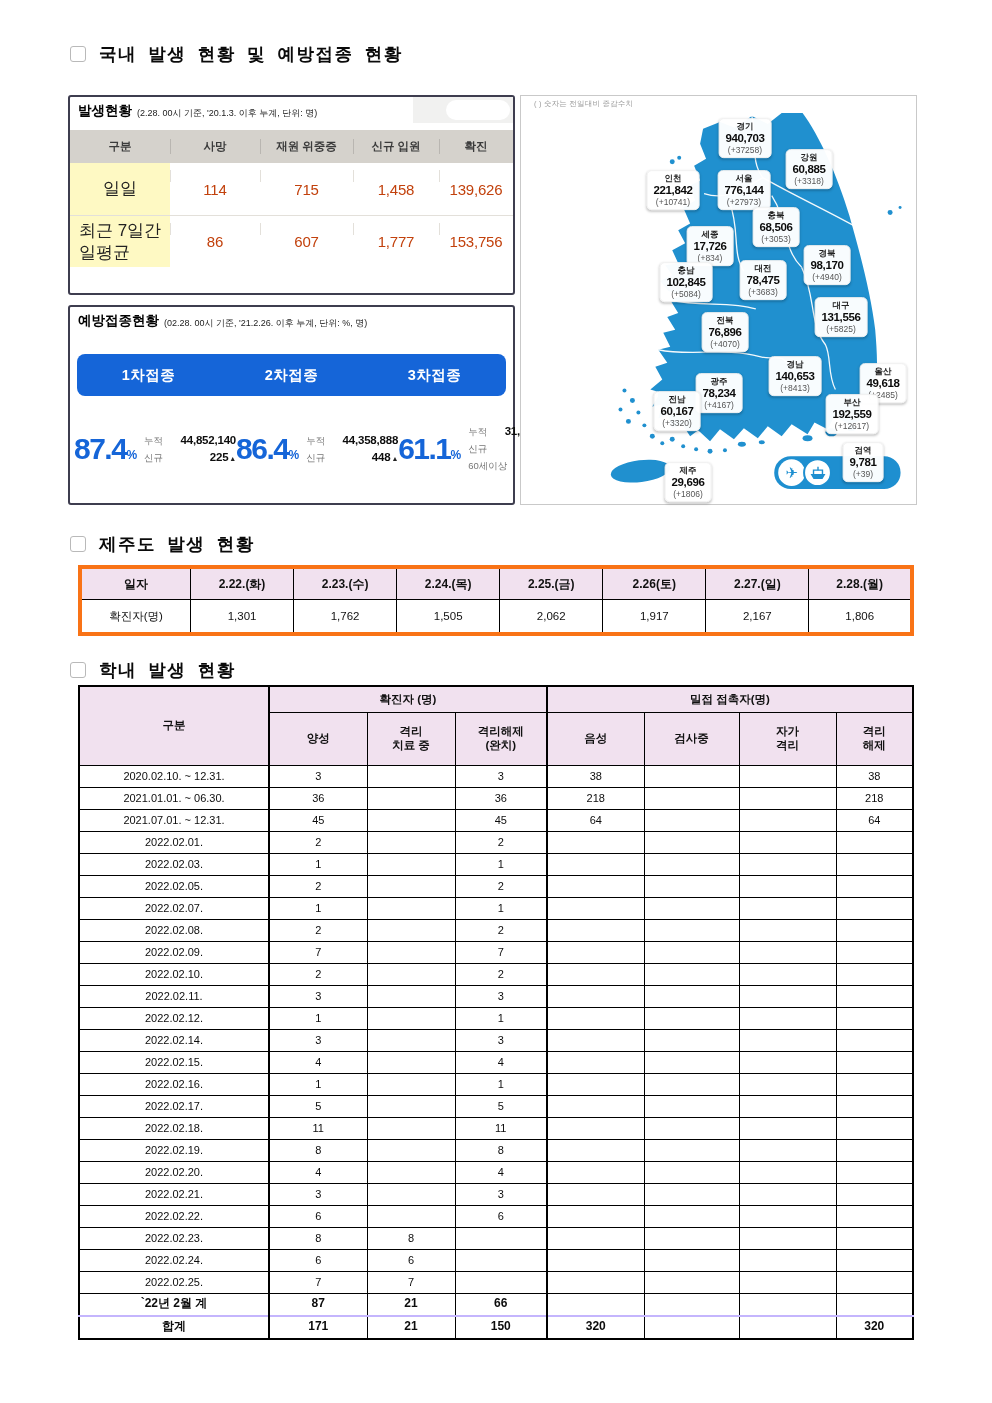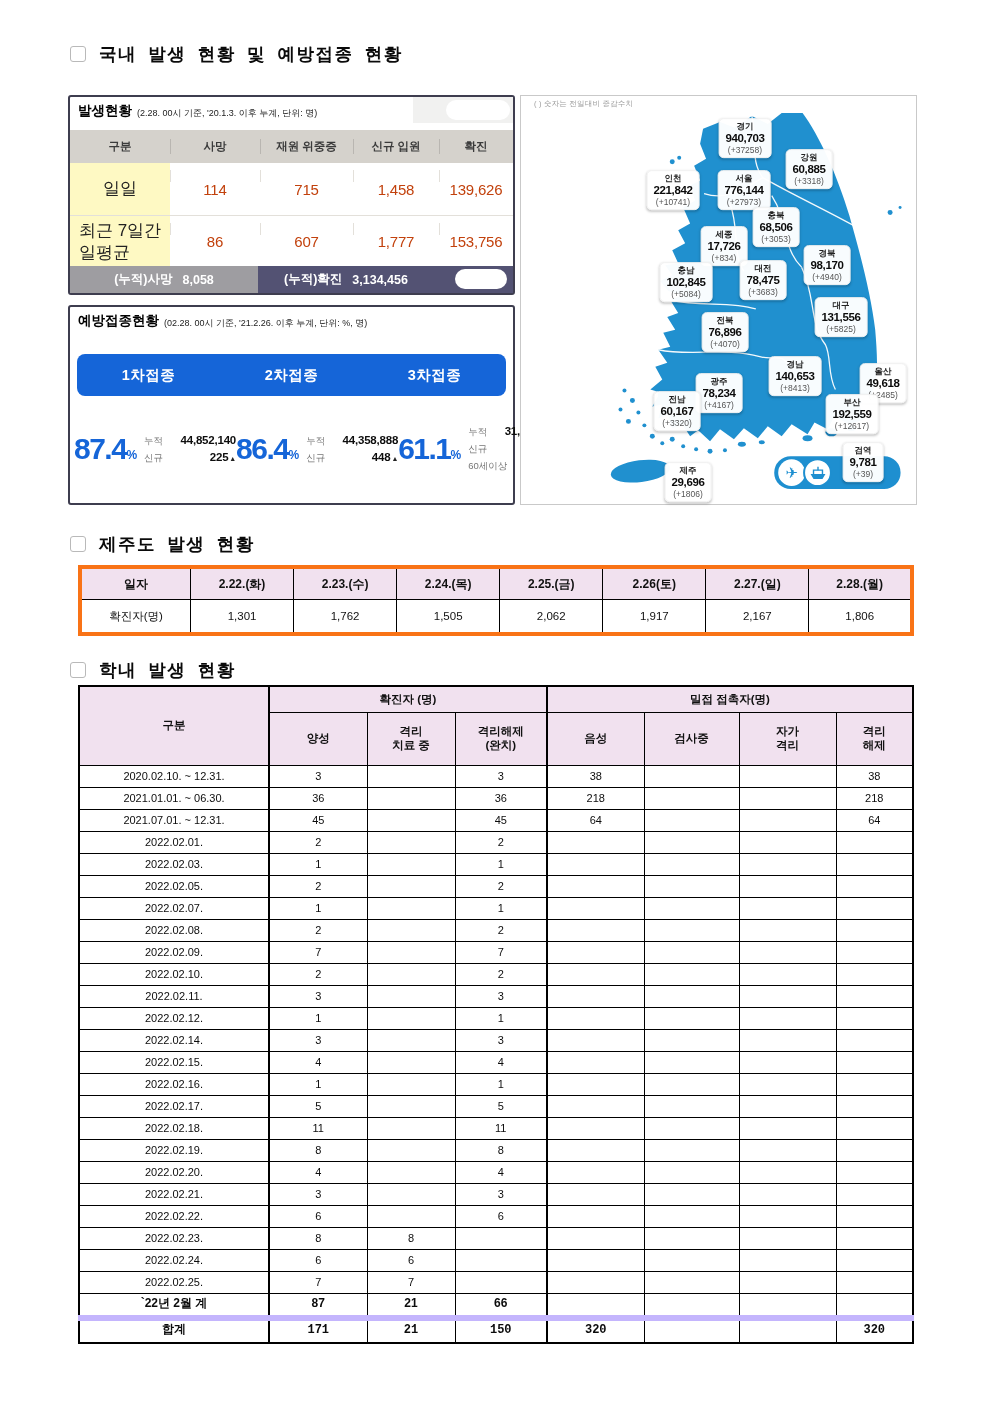--- a/index.html
+++ b/index.html
@@ -75,21 +75,21 @@
   #jeju-table td{font-size:11.5px;height:32px;font-weight:normal;}
 
   #school-table{position:absolute;left:78px;top:685px;width:836px;border:2px solid #000;}
   #school-table th,#school-table td{border:1px solid #000;text-align:center;padding:0 2px;line-height:1.15;}
   #school-table thead th{background:#f1e1ef;font-size:11.5px;font-weight:bold;white-space:pre-line;}
   #school-table .grow1{height:26px;}
   #school-table .grow2 th{height:52px;}
   #school-table tbody td{font-size:11px;height:21px;color:#0c0c0c;}
   #school-table .thick-l{border-left:2px solid #000;}
   #school-table tr.bold td{font-weight:bold;font-size:12px;}
-  #school-table tr.thick-top td{border-top:6px solid #c4b5fd;font-family:Liberation Mono, monospace;}
+  #school-table tr.thick-top td{border-top:2px solid #c4b5fd;}
 </style>
 </head>
 <body>
 
 <div class="page">
 
   <div class="section-title" id="st1">
     <span class="checkbox"></span>
     <span>국내 발생 현황 및 예방접종 현황</span>
   </div>
@@ -113,31 +113,20 @@
         <div class="occ-cell">715</div>
         <div class="occ-cell">1,458</div>
         <div class="occ-cell">139,626</div>
         <div class="occ-rowlabel r2">최근 7일간
 일평균</div>
         <div class="occ-cell r2">86</div>
         <div class="occ-cell r2">607</div>
         <div class="occ-cell r2">1,777</div>
         <div class="occ-cell r2">153,756</div>
       </div>
-    <div class="occ-bottom">
-      <div class="cum-death">
-        <span>(누적)사망</span>
-        <span>8,058</span>
-      </div>
-      <div class="cum-conf">
-        <span>(누적)확진</span>
-        <span>3,134,456</span>
-        <span class="pill"></span>
-      </div>
-    </div>
   </div>
 
   <div class="panel" id="vax-box">
     <div class="box-title-row">
       <span class="box-title">예방접종현황</span>
       <span class="box-subtitle">(02.28. 00시 기준, '21.2.26. 이후 누계, 단위: %, 명)</span>
     </div>
     <div class="vax-band" id="vax-band">
         <span>1차접종</span>
         <span>2차접종</span>
@@ -270,21 +259,21 @@
         <div class="map-label" style="left: 223px; top: 94px;">
           <div class="rname">서울</div>
           <div class="rval">776,144</div>
           <div class="rchg">(+27973)</div>
         </div>
         <div class="map-label" style="left: 255px; top: 131px;">
           <div class="rname">충북</div>
           <div class="rval">68,506</div>
           <div class="rchg">(+3053)</div>
         </div>
-        <div class="map-label" style="left: 203px; top: 150px;">
+        <div class="map-label" style="left: 189px; top: 150px;">
           <div class="rname">세종</div>
           <div class="rval">17,726</div>
           <div class="rchg">(+834)</div>
         </div>
         <div class="map-label" style="left: 306px; top: 169px;">
           <div class="rname">경북</div>
           <div class="rval">98,170</div>
           <div class="rchg">(+4940)</div>
         </div>
         <div class="map-label" style="left: 165px; top: 186px;">

